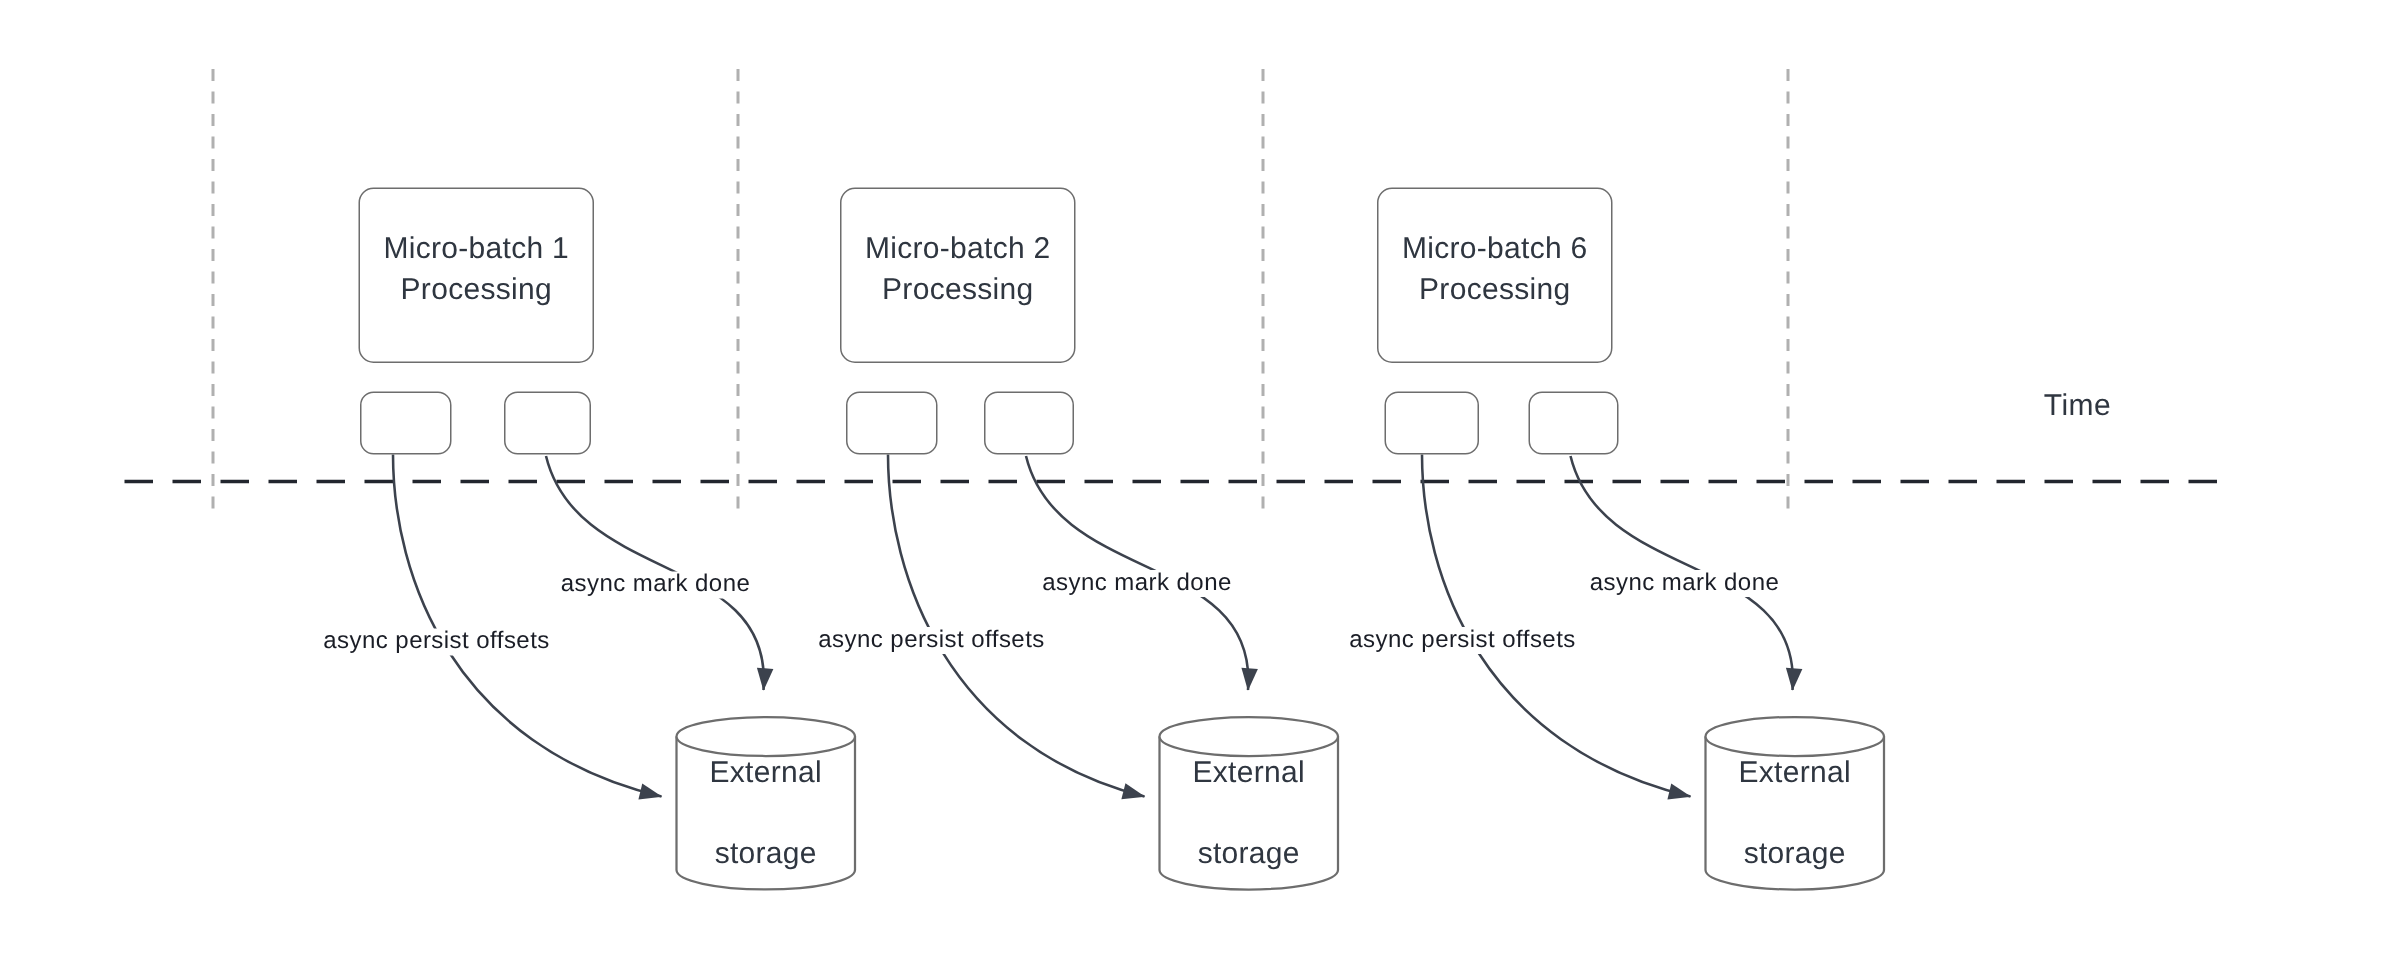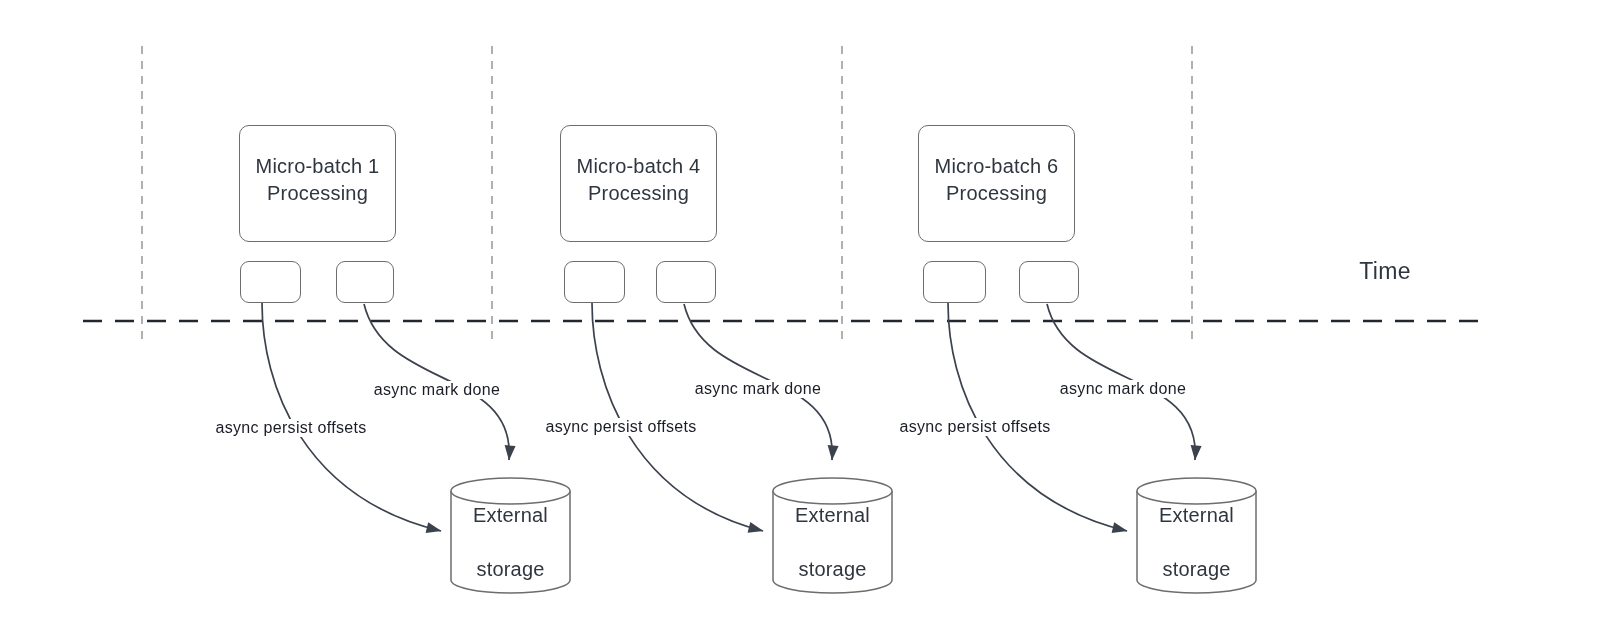--- a/index.html
+++ b/index.html
@@ -44,21 +44,21 @@
   }
   .storage-label{
     position:absolute;top:516px;height:52px;width:119px;
     display:flex;flex-direction:column;align-items:center;justify-content:center;
     color:var(--text-color);font-size:20px;line-height:26px;text-align:center;
     letter-spacing:.2px;
     gap:28px;
   }
   .time-label{
     position:absolute;left:1385px;top:271px;transform:translate(-50%,-50%);
-    font-size:23px;color:var(--text-color);letter-spacing:.3px;
+    font-size:20px;color:var(--text-color);letter-spacing:.3px;
   }
 </style>
 </head>
 <body>
 
 <div class="canvas">
 
   <svg class="layer" viewBox="0 0 1600 642">
     <defs>
       <marker id="arrowhead" markerUnits="userSpaceOnUse" markerWidth="18" markerHeight="14" refX="15" refY="6" orient="auto">
@@ -104,21 +104,21 @@
   <div class="smallbox" style="left:240px"></div>
   <div class="smallbox" style="left:336px;width:58px"></div>
   <div class="edge-label" style="left:291px;top:428px">async persist offsets</div>
   <div class="edge-label" style="left:437px;top:390px">async mark done</div>
   <div class="storage-label" style="left:451px">
     <span>External</span>
     <span>storage</span>
   </div>
 
   <div class="bigbox" style="left:560px">
-    <span>Micro-batch 4</span>
+    <span>Micro-batch 2</span>
     <span>Processing</span>
   </div>
   <div class="smallbox" style="left:564px"></div>
   <div class="smallbox" style="left:656px;width:60px"></div>
   <div class="edge-label" style="left:621px;top:427px">async persist offsets</div>
   <div class="edge-label" style="left:758px;top:389px">async mark done</div>
   <div class="storage-label" style="left:773px">
     <span>External</span>
     <span>storage</span>
   </div>

